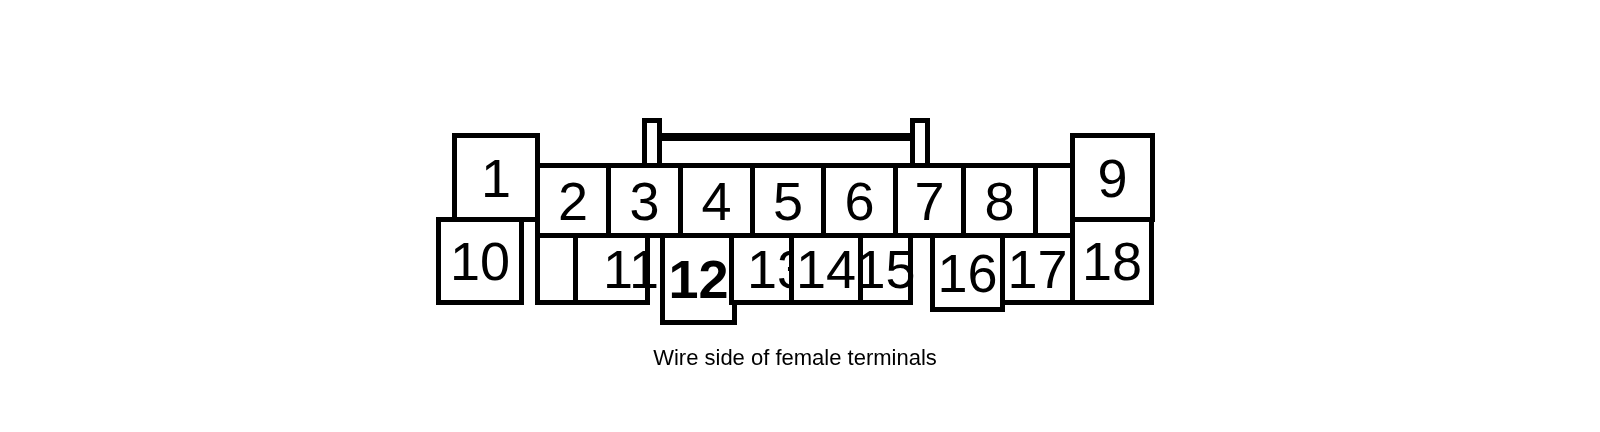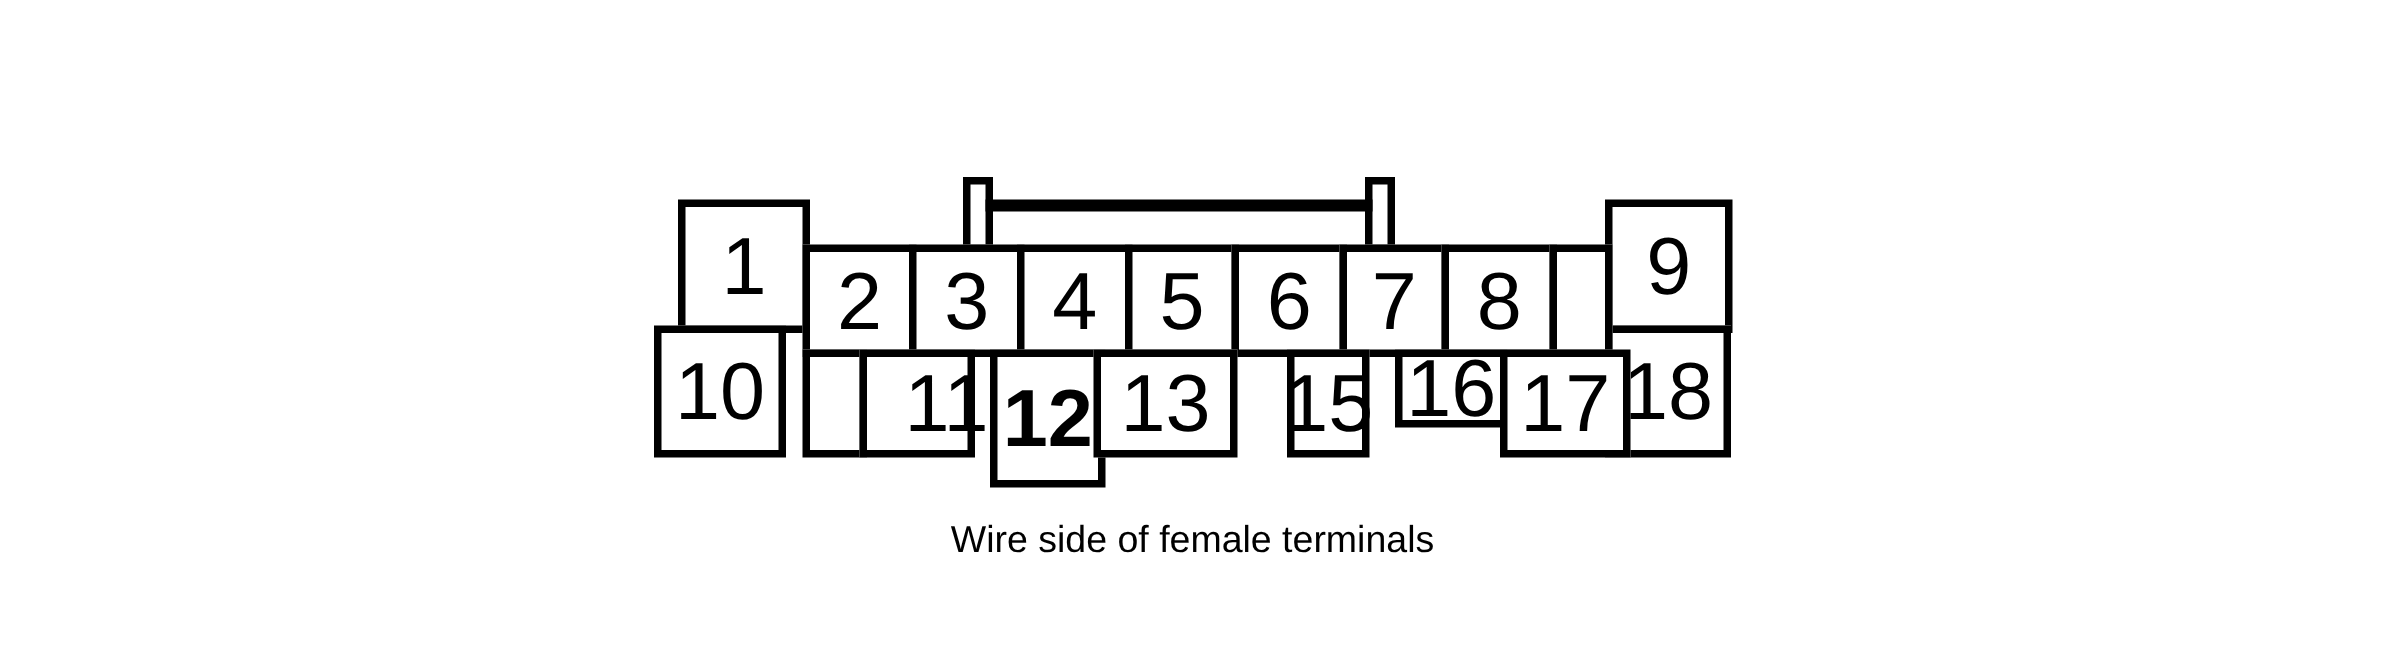--- a/index.html
+++ b/index.html
@@ -43,21 +43,21 @@
     position: absolute;
     background: var(--line);
     z-index: 1;
   }
   .caption {
     position: absolute;
     left: 495px;
     top: 345px;
     width: 600px;
     text-align: center;
-    font-size: 25px;
+    font-size: 22px;
     line-height: 1.2;
     color: var(--line);
     white-space: nowrap;
   }
 </style>
 </head>
 <body>
 
 <div class="stage">
 
@@ -77,19 +77,20 @@
   <div class="cell" style="left:750px; top:163px; width:76px; height:75px;">5</div>
   <div class="cell" style="left:821px; top:163px; width:77px; height:75px;">6</div>
   <div class="cell" style="left:893px; top:163px; width:73px; height:75px;">7</div>
   <div class="cell" style="left:961px; top:163px; width:77px; height:75px;">8</div>
   <div class="cell" style="left:1033px; top:163px; width:42px; height:75px;"></div>
 
   <div class="cell" style="left:535px; top:233px; width:43px; height:72px;"></div>
   <div class="cell" style="left:573px; top:233px; width:77px; height:72px;padding-left:39px;">11</div>
   <div class="cell" style="left:660px; top:233px; width:77px; height:92px;font-weight:bold;">12</div>
   <div class="cell" style="left:717px; top:233px; width:96px; height:72px;margin-left:12px;">13</div>
+  <div class="cell" style="left:789px; top:233px; width:74px; height:72px;">14</div>
   <div class="cell" style="left:858px; top:233px; width:55px; height:72px;">15</div>
-  <div class="cell" style="left:930px; top:233px; width:75px; height:52px;">16</div>
-  <div class="cell" style="left:1000px; top:233px; width:87px; height:72px;">17</div>
+  <div class="cell" style="left:930px; top:233px; width:75px; height:79px;">16</div>
+  <div class="cell" style="left:1000px; top:233px; width:75px; height:72px;">17</div>
 
   <div class="caption">Wire side of female terminals</div>
 
 </div>
 
 </body></html>

